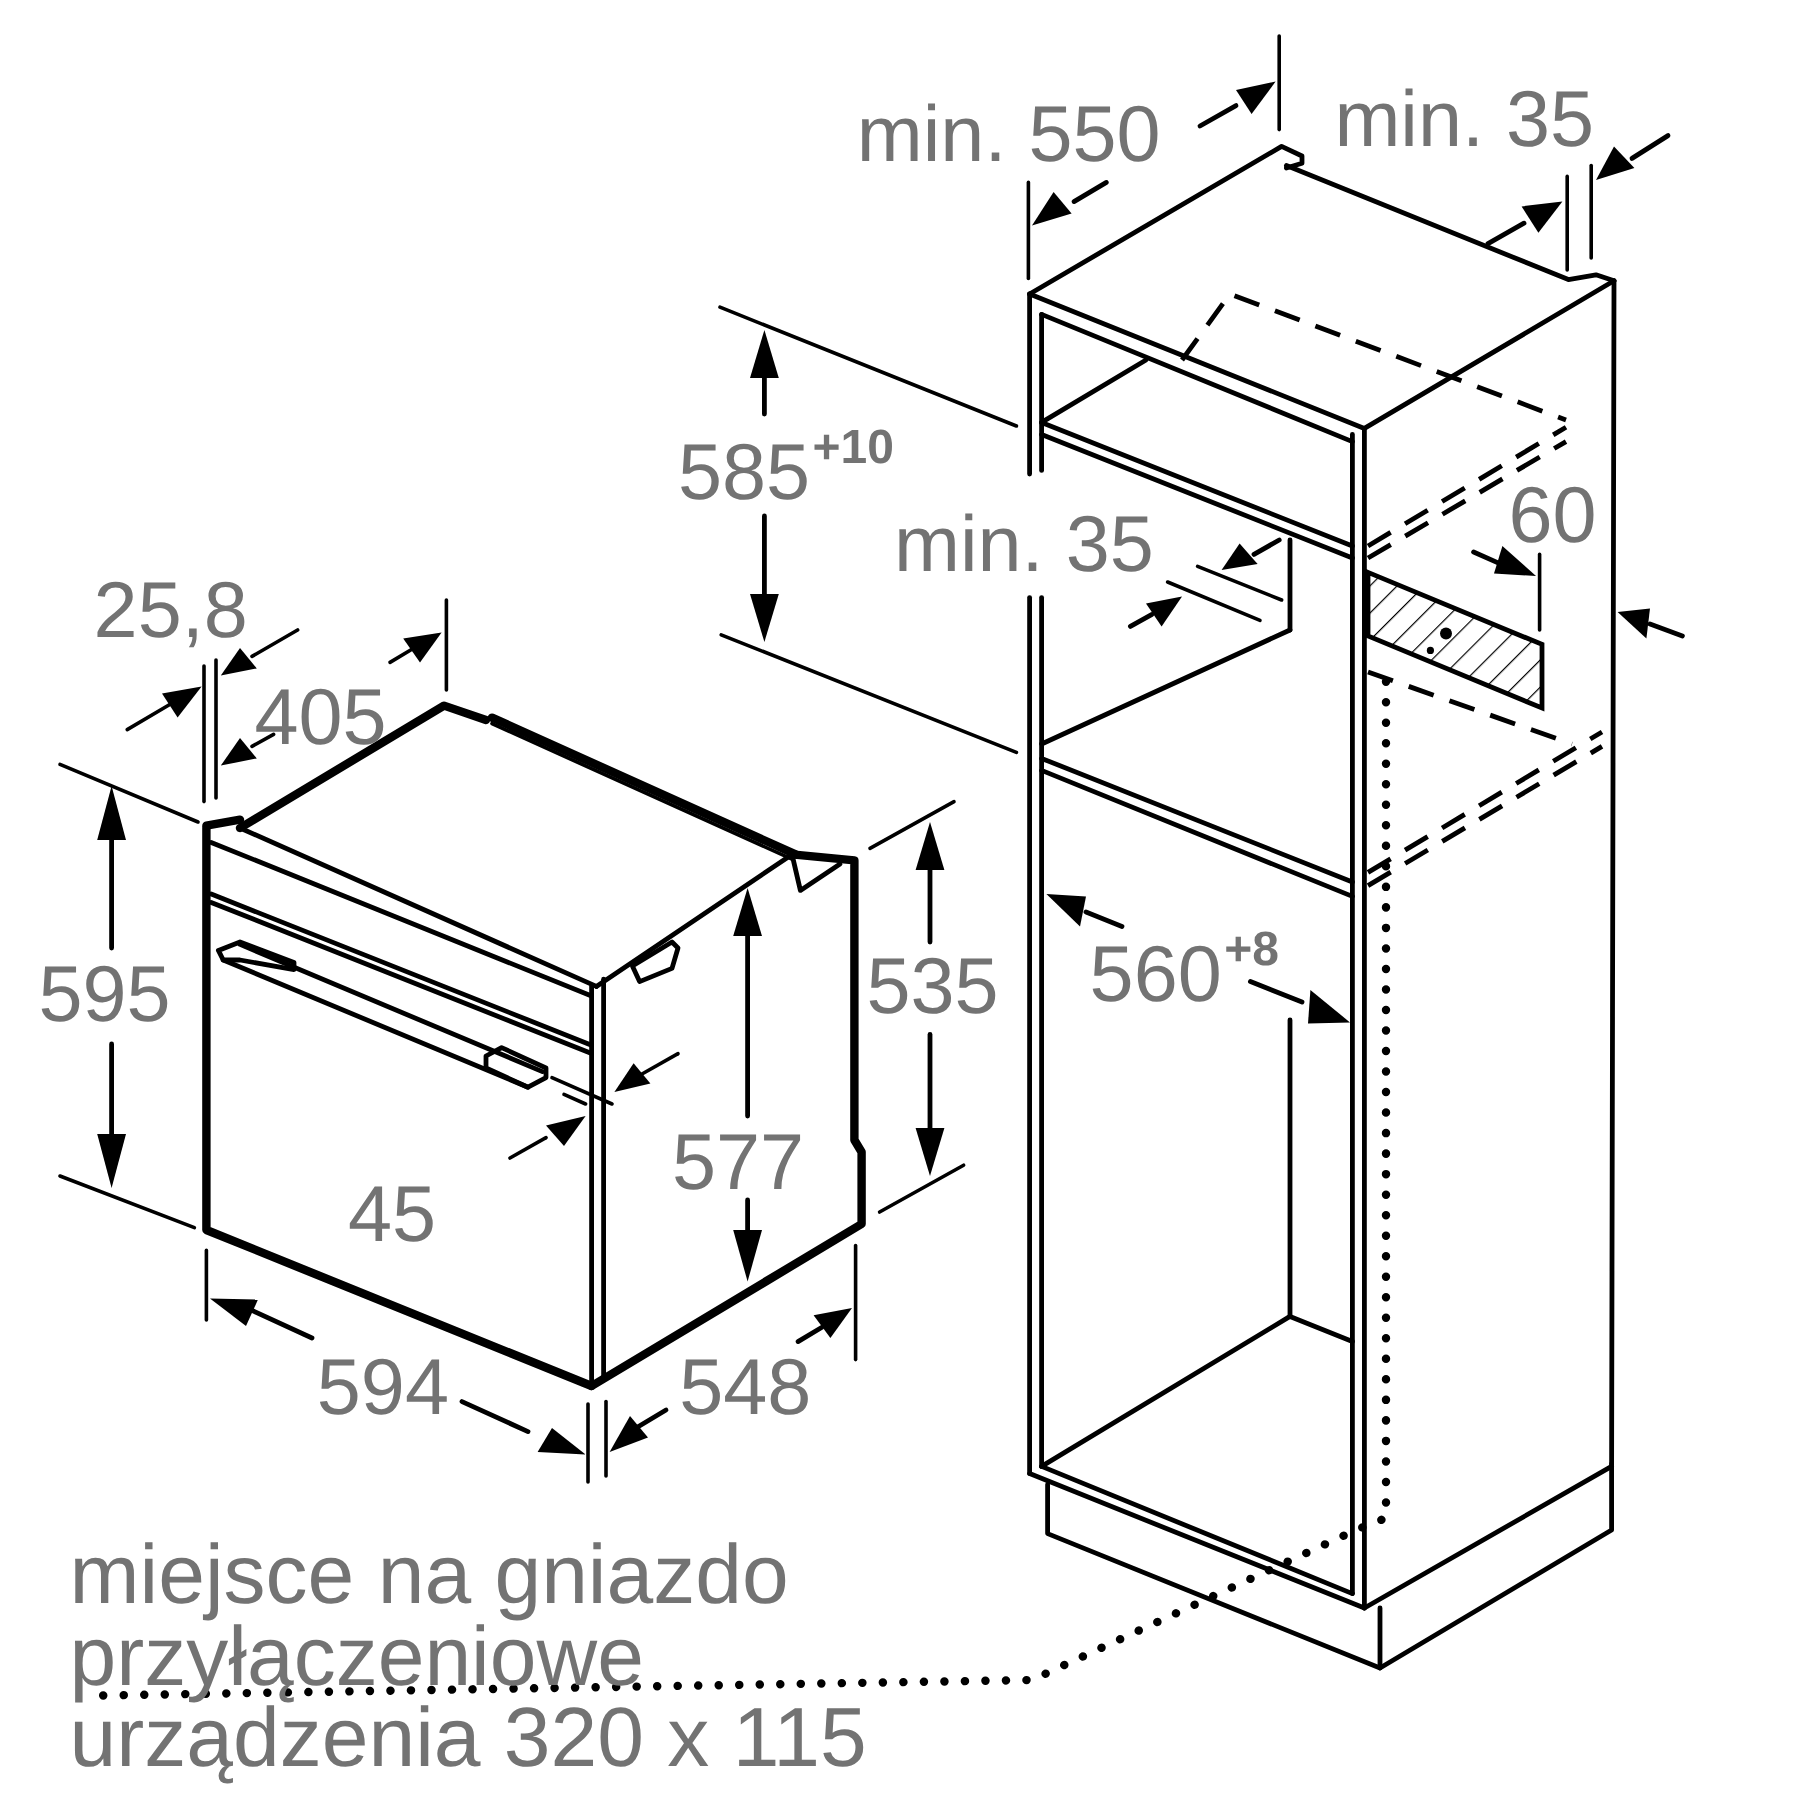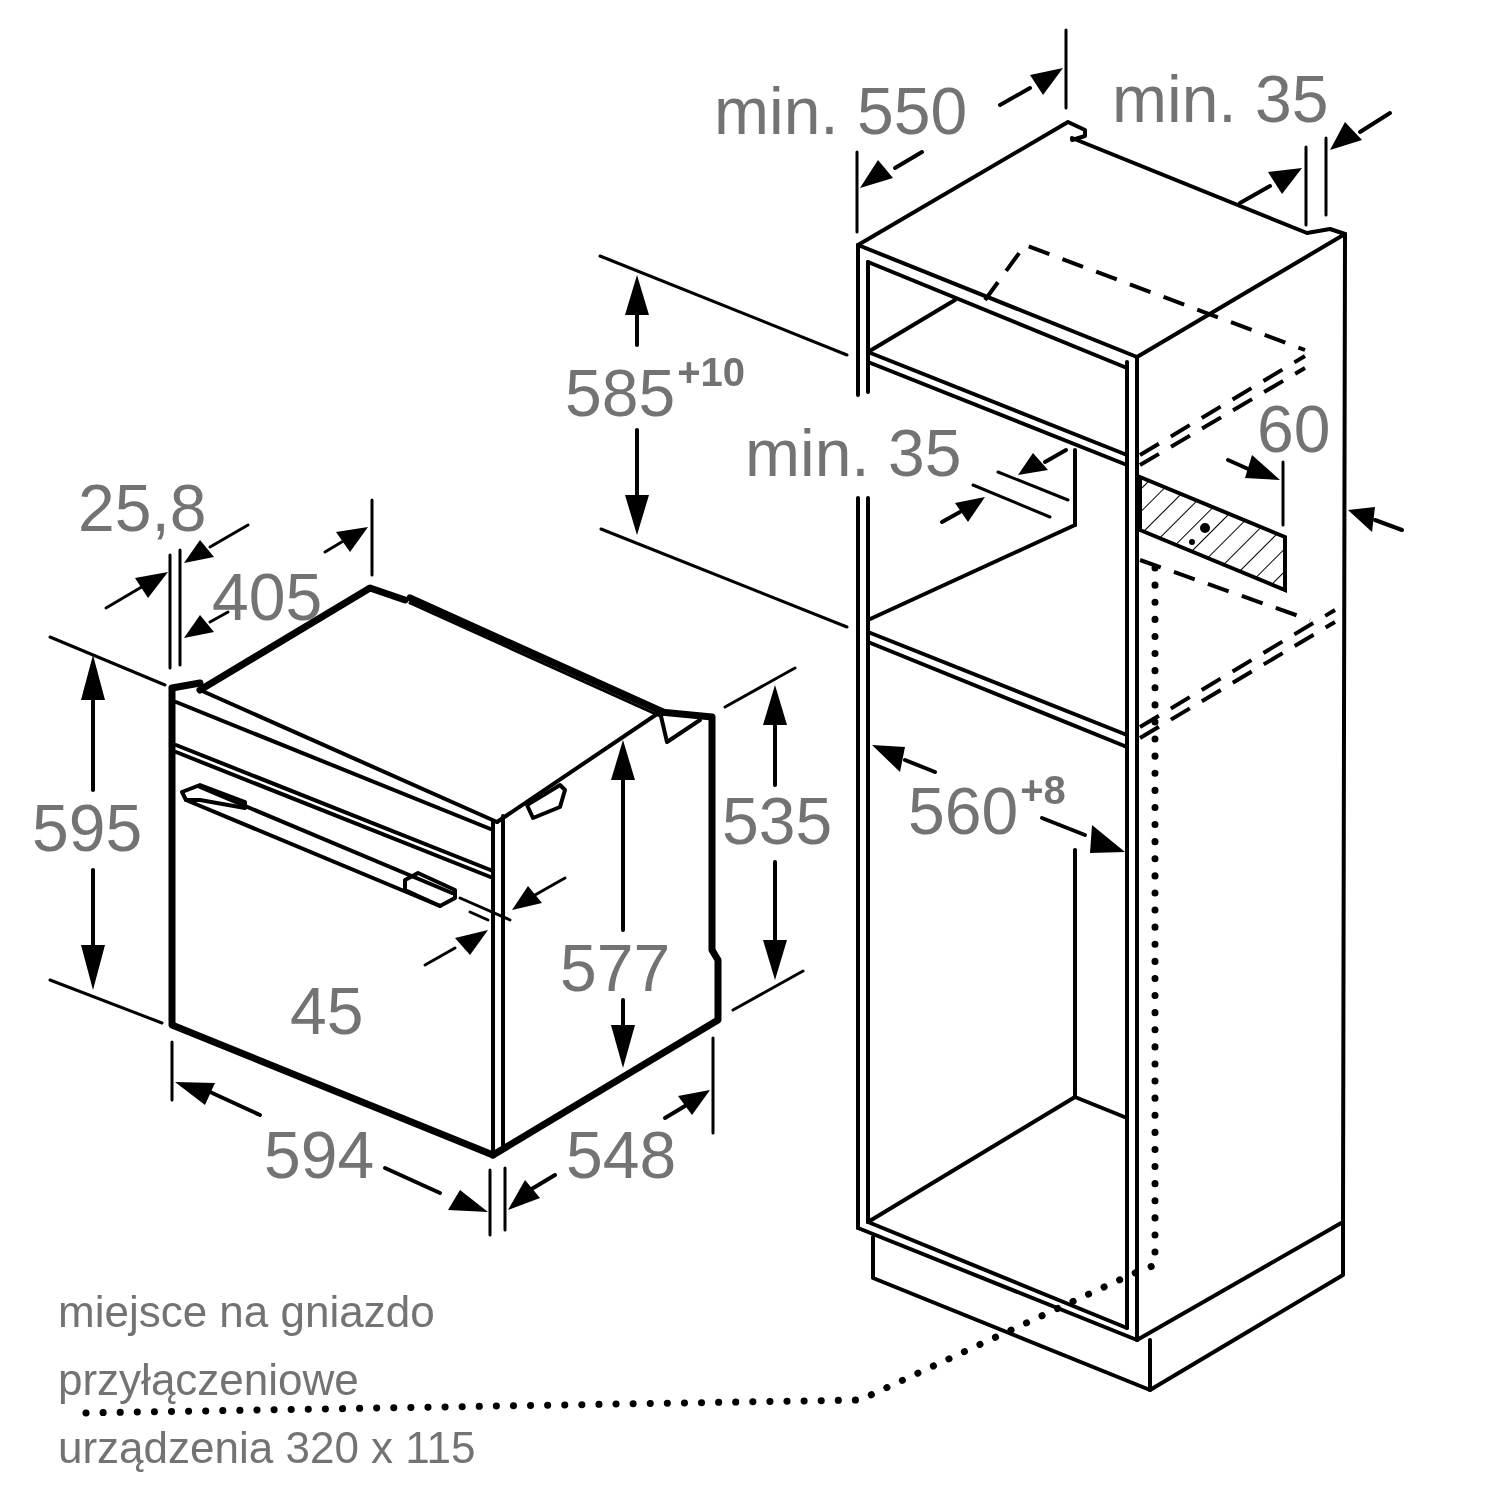--- a/index.html
+++ b/index.html
@@ -9,21 +9,21 @@
     .ln { stroke: #000; fill: none; stroke-width: 4; stroke-linecap: round; stroke-linejoin: round; }
     .thk { stroke: #000; fill: none; stroke-width: 7; stroke-linejoin: round; stroke-linecap: round; }
     .thn { stroke: #000; fill: none; stroke-width: 3; stroke-linecap: round; }
     .dash { stroke: #000; fill: none; stroke-width: 4; stroke-dasharray: 22 14; }
     .dot { stroke: #000; fill: none; stroke-width: 7; stroke-dasharray: 0.1 17; stroke-linecap: round; }
     .arr { fill: #000; stroke: none; }
     .hatch { stroke: #000; stroke-width: 2; }
     .lbl { position: absolute; font-family: "Liberation Sans", sans-serif; color: #737373; white-space: nowrap; line-height: 1; }
     .dim { font-size: 66px; }
     .sup { font-size: 40px; position: relative; top: -30px; margin-left: 2px; font-weight: bold; }
-    .note { font-size: 44px; line-height: 68px; }
+    .note { font-size: 70px; line-height: 68px; }
   </style>
 </head>
 <body>
 
 <div id="canvas">
 
   <svg width="1500" height="1500" viewBox="0 0 1500 1500">
     <defs>
       <pattern id="hatchPat" patternUnits="userSpaceOnUse" width="16" height="16" patternTransform="rotate(45)">
         <line x1="0" y1="0" x2="0" y2="16" class="hatch"></line>

